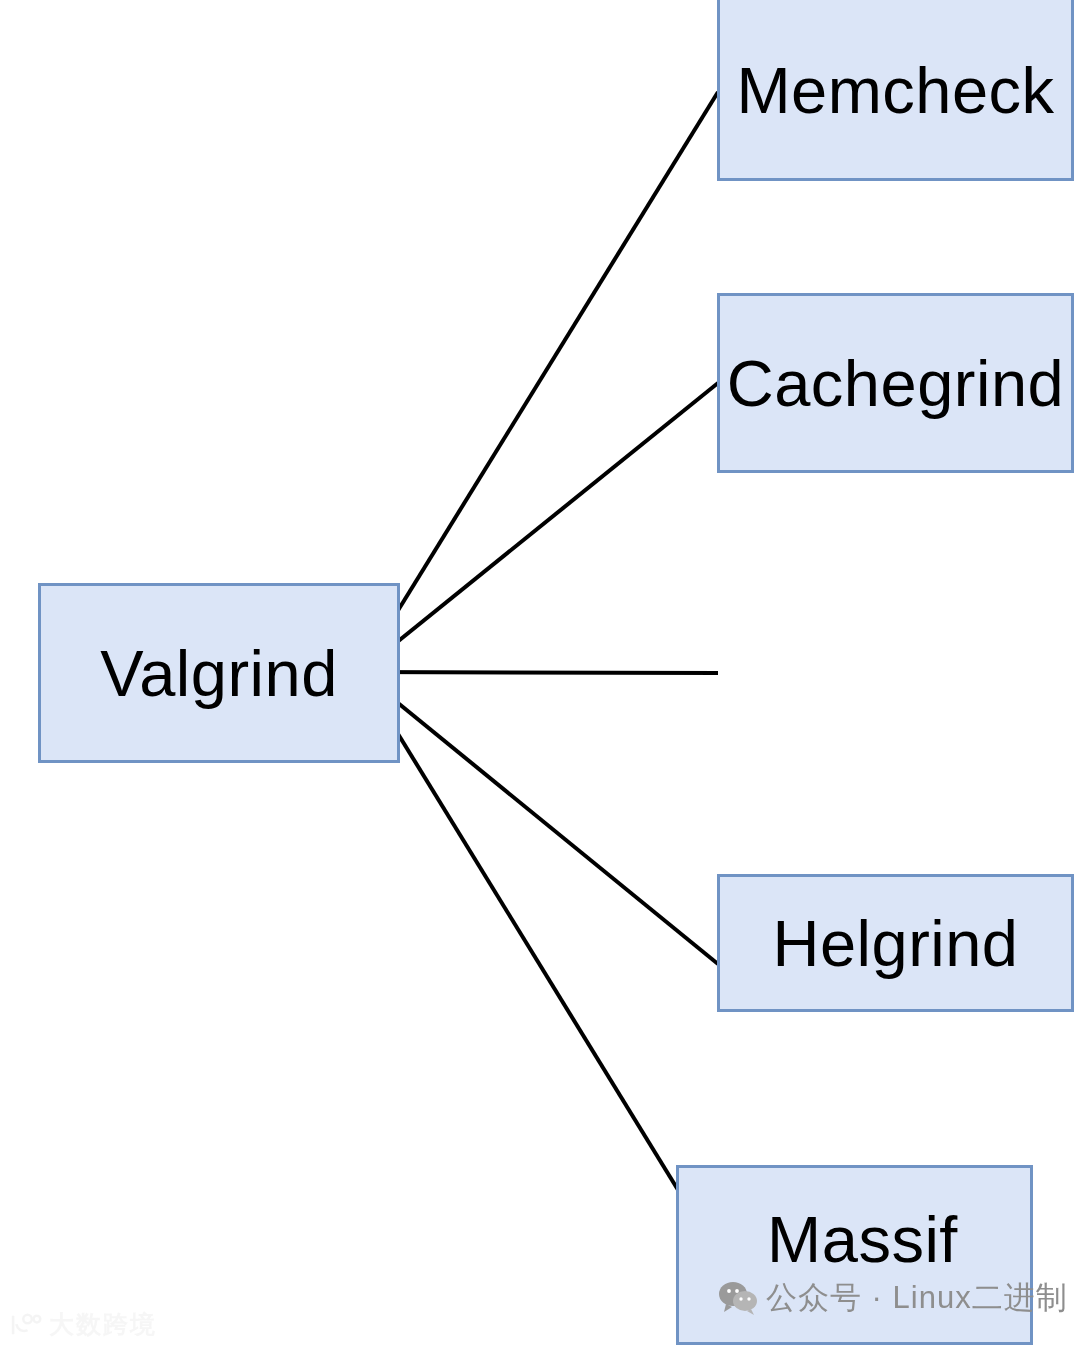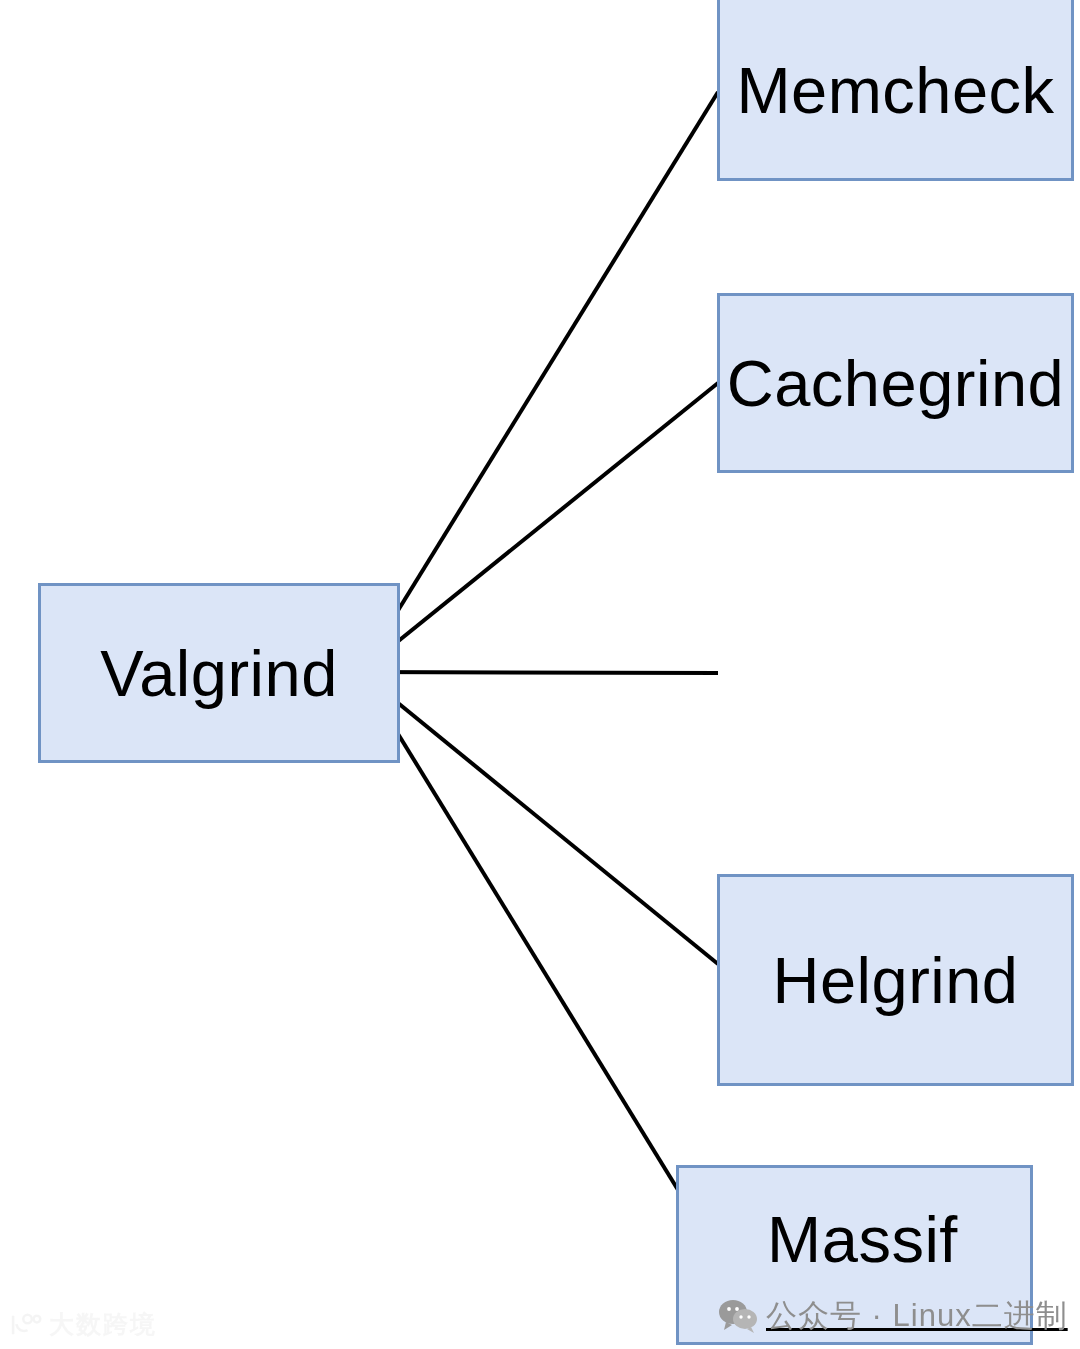--- a/index.html
+++ b/index.html
@@ -70,21 +70,21 @@
   #node-cachegrind {
     left: 717px;
     top: 583px;
     width: 357px;
     height: 180px;
   }
   #node-helgrind {
     left: 717px;
     top: 874px;
     width: 357px;
-    height: 212px;
+    height: 138px;
   }
   #node-massif {
     left: 676px;
     top: 1165px;
     width: 357px;
     height: 180px;
     padding-left: 16px;
   }
   #node-massif .node-label {
     position: relative;
@@ -111,22 +111,21 @@
   #watermark-brand .wm-text {
     font-family: "Liberation Sans", sans-serif;
     font-size: 25px;
     font-weight: bold;
     color: #f4f4f4;
     letter-spacing: 2px;
     text-shadow: 0 0 2px rgba(255,255,255,0.9);
   }
   #watermark-wechat {
     left: 718px;
-    bottom: 12px;
-    text-decoration: underline;
+    bottom: 30px;
   }
   #watermark-wechat .wm-logo {
     width: 40px;
     height: 34px;
     margin-right: 8px;
   }
   #watermark-wechat .wm-text {
     font-family: "Liberation Sans", sans-serif;
     font-size: 31px;
     color: #8e8e8e;

